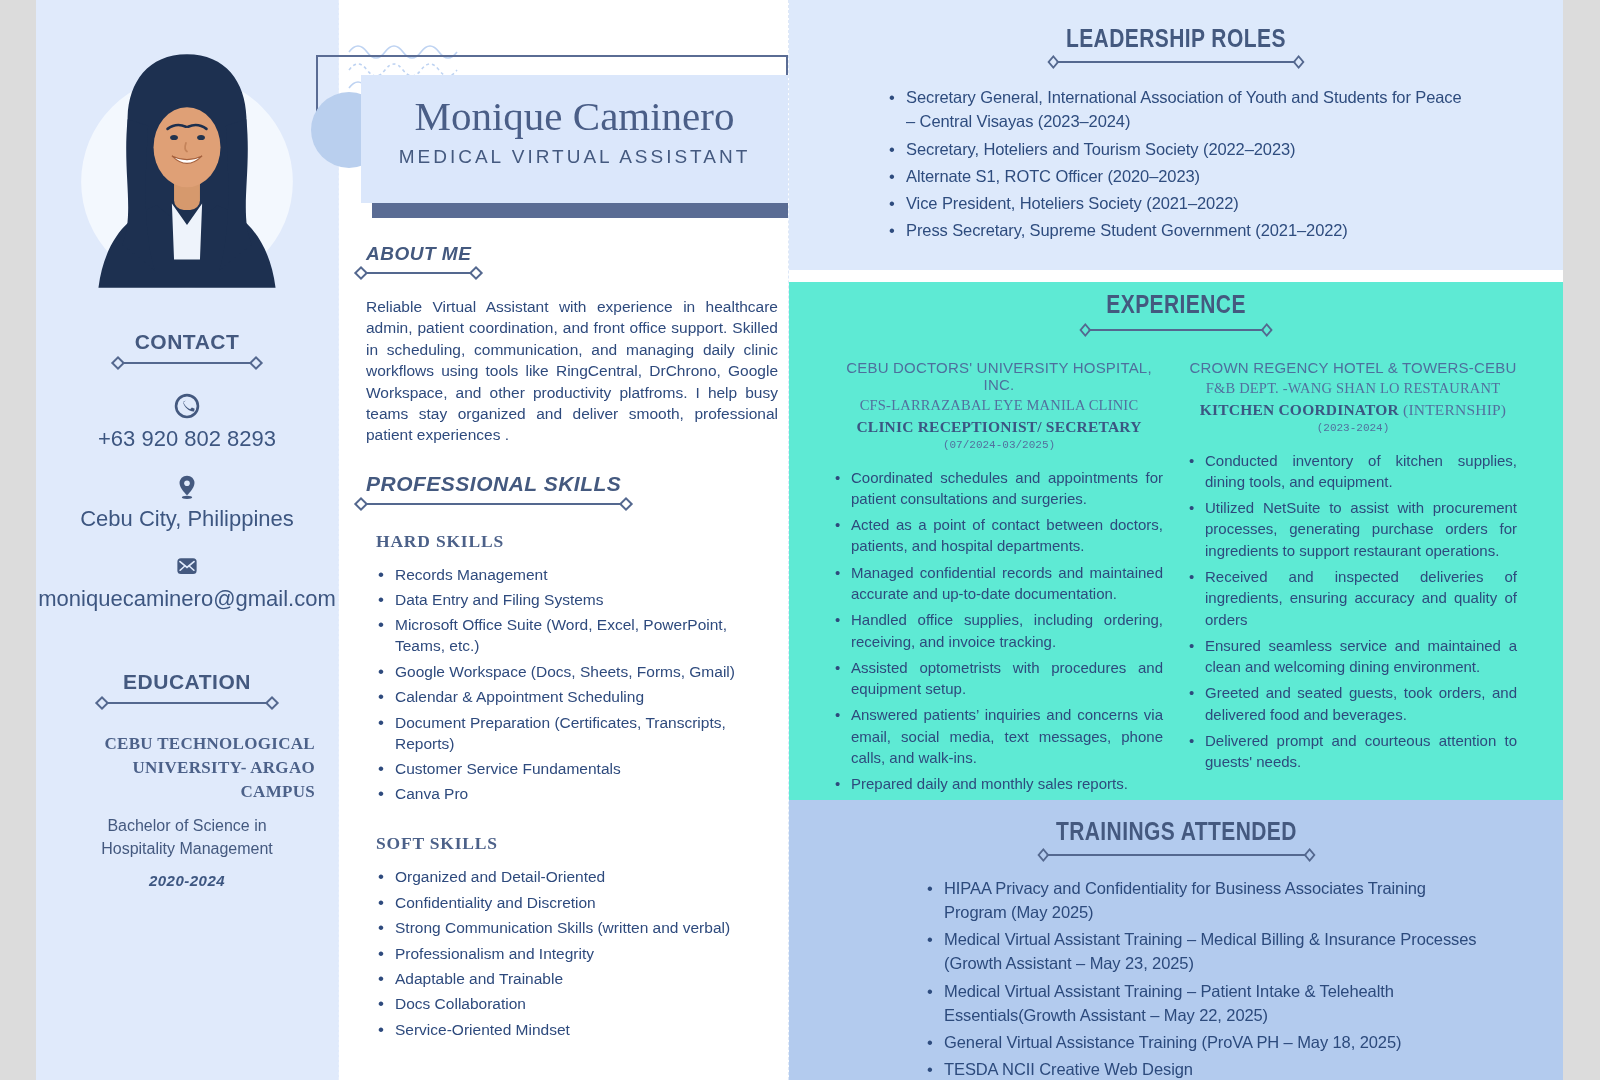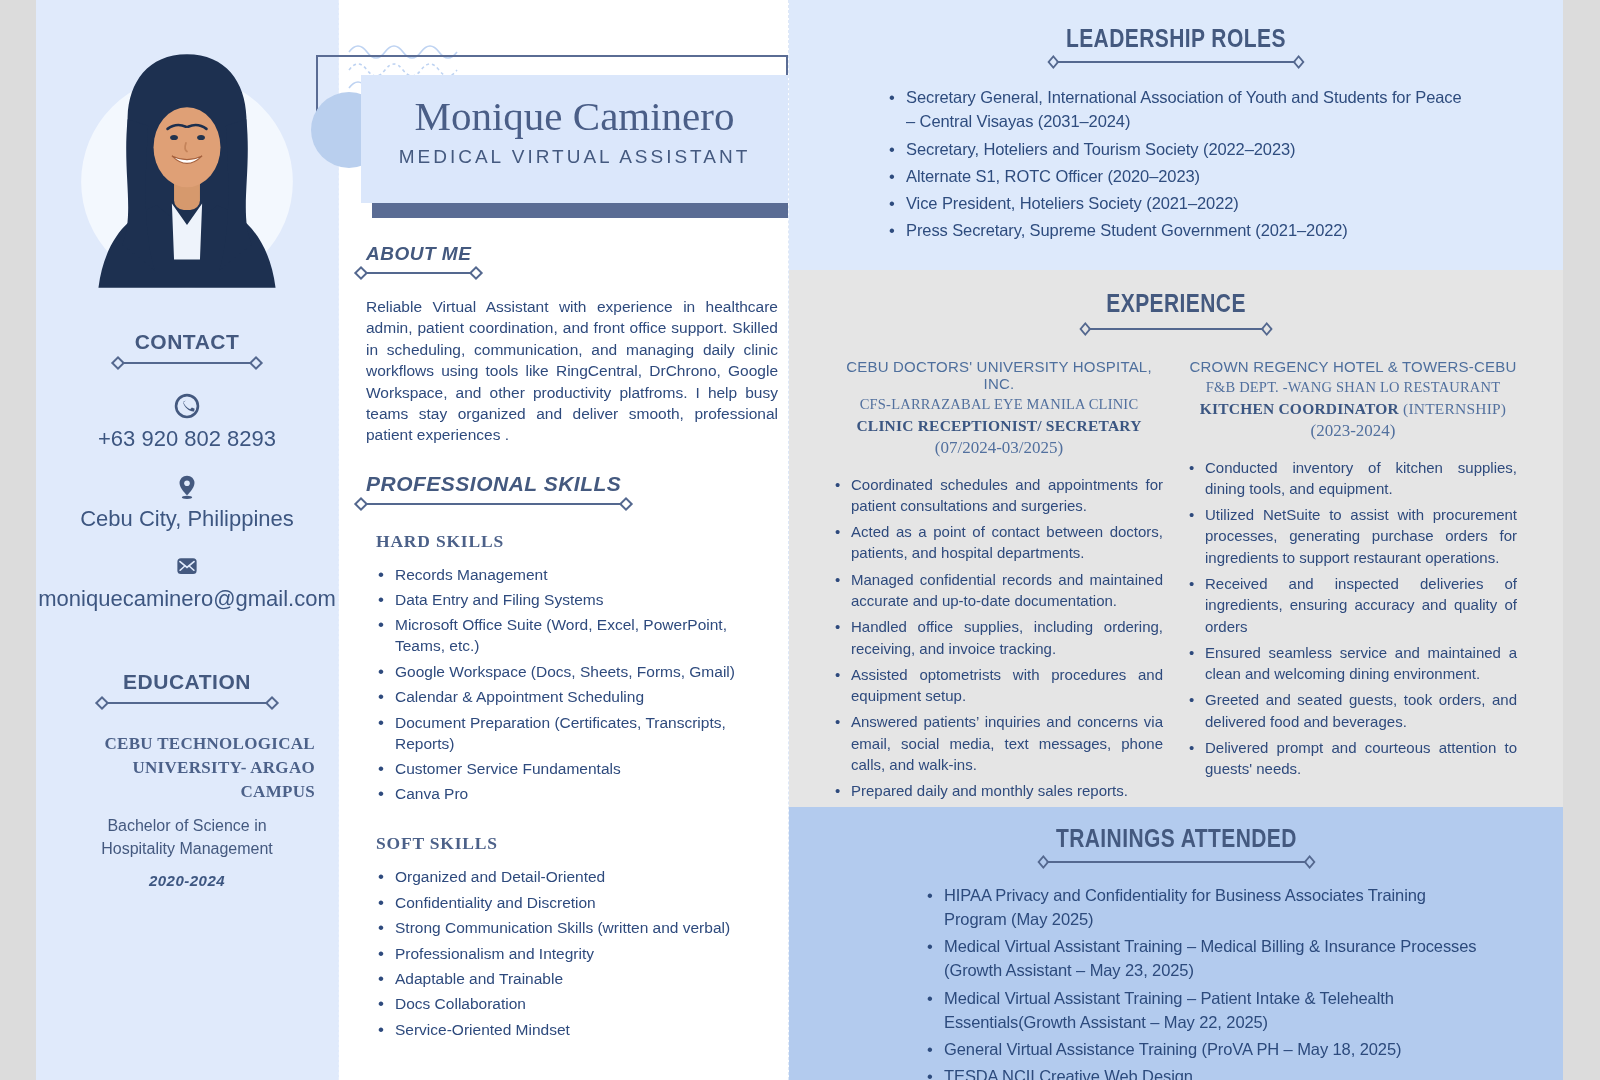--- a/index.html
+++ b/index.html
@@ -46,27 +46,27 @@
   
   .right{flex:1;background:#ffffff;display:flex;flex-direction:column;}
   .cond{transform:scaleX(.84);transform-origin:center top;}
   .r-head{font-size:25px;font-weight:bold;letter-spacing:.5px;color:#44597f;}
   .r-div{display:flex;align-items:center;margin:4px -20px 0;}
   .lead-panel{background:#dde9fb;padding:24px 0 24px;text-align:center;}
   .lead-panel ul{margin:14px 95px 0 98px;}
   ul.rlist{list-style:none;padding:0;text-align:left;}
   ul.rlist li{position:relative;padding-left:19px;font-size:16.5px;color:#2e4c7e;line-height:1.47;margin:3px 0;letter-spacing:-.1px;}
   ul.rlist li::before{content:"\2022";position:absolute;left:2px;top:0;color:#2e4c7e;}
-  .exp-sec{flex:1;padding-top:19px;text-align:center;background:#e5e5e5;}
+  .exp-sec{flex:1;padding-top:8px;text-align:center;background:#5eead4;margin-top:12px;}
   .exp-grid{display:grid;grid-template-columns:1fr 1fr;gap:26px;padding:20px 46px 0;text-align:center;}
   .job-company{font-size:15px;color:#4e6f9d;letter-spacing:.2px;}
   .job-unit{font-family:"Liberation Serif",serif;font-size:14.5px;color:#52709e;margin-top:4px;letter-spacing:.2px;}
   .job-role{font-family:"Liberation Serif",serif;font-weight:bold;font-size:15.5px;color:#3b5682;margin-top:4px;letter-spacing:.2px;}
   .job-role .note{font-weight:normal;color:#52709e;}
-  .job-dates{font-family:Liberation Serif, serif;font-size:17px;color:#52709e;margin-top:3px;}
+  .job-dates{font-family:Liberation Mono, monospace;font-size:11px;color:#52709e;margin-top:3px;}
   ul.jlist{list-style:none;margin:16px 0 0;padding:0;text-align:left;}
   ul.jlist li{position:relative;padding-left:16px;font-size:15px;color:#2e4a7d;line-height:1.42;margin:5px 0;text-align:justify;}
   ul.jlist li::before{content:"\2022";position:absolute;left:0;top:0;color:#2e4a7d;}
   .train-panel{background:#b3cbee;padding:17px 0 20px;text-align:center;}
   .train-panel ul{margin:12px 86px 0 136px;}
   .train-panel ul.rlist li{color:#2c4a7c;}
 </style>
 </head>
 <body>
 
@@ -217,21 +217,21 @@
       <div class="lead-panel">
         <div class="headwrap cond">
           <div class="r-head">LEADERSHIP ROLES</div>
           <div class="r-div">
             <span class="dmd"></span>
               <span class="ln"></span>
               <span class="dmd"></span>
           </div>
         </div>
         <ul class="rlist">
-            <li>Secretary General, International Association of Youth and Students for Peace – Central Visayas (2031–2024)</li>
+            <li>Secretary General, International Association of Youth and Students for Peace – Central Visayas (2023–2024)</li>
             <li>Secretary, Hoteliers and Tourism Society (2022–2023)</li>
             <li>Alternate S1, ROTC Officer (2020–2023)</li>
             <li>Vice President, Hoteliers Society (2021–2022)</li>
             <li>Press Secretary, Supreme Student Government (2021–2022)</li>
           </ul>
       </div>
 
       <div class="exp-sec">
         <div class="headwrap cond">
           <div class="r-head">EXPERIENCE</div>

